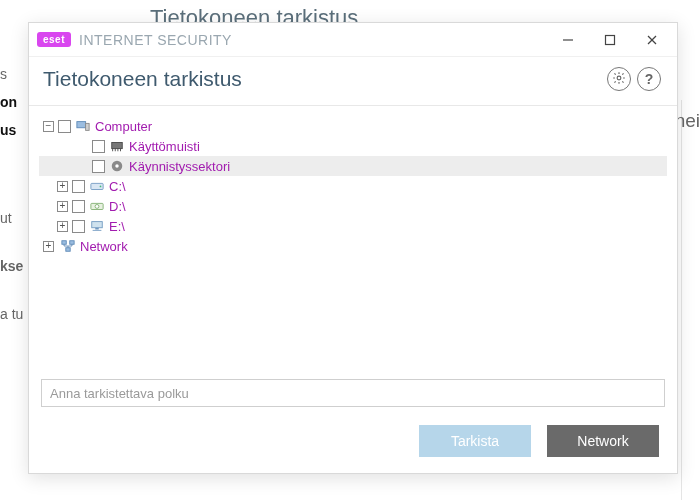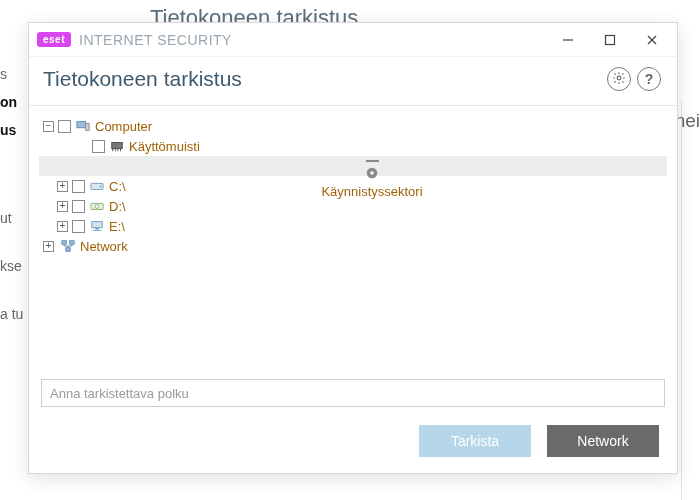--- a/index.html
+++ b/index.html
@@ -32,21 +32,21 @@
     font-size: 14px;
     color: #666;
     overflow: hidden;
     line-height: 28px;
   }
   .bg-partial span { display:block; white-space:nowrap; }
   .bg-partial .b1 { margin-top: 60px; }
   .bg-partial .b2 { margin-top: 0px; font-weight:700; color:#111; }
   .bg-partial .b3 { margin-top: 0px; font-weight:700; color:#111;}
   .bg-partial .b4 { margin-top: 60px; }
-  .bg-partial .b5 { margin-top: 20px; }
+  .bg-partial .b5 { margin-top: 20px; font-weight: bold; }
   .bg-partial .b6 { margin-top: 20px; }
 
   
   .dialog {
     position: absolute;
     top: 22px; left: 28px;
     right: 22px;
     height: 452px;
     background: #ffffff;
     border: 1px solid #d9d9d9;
@@ -121,41 +121,41 @@
   .tree {
     list-style:none;
     font-size: 13px;
   }
   .tree-row {
     display:flex; align-items:center;
     height: 20px;
     gap: 4px;
     padding-left: 4px;
   }
-  .tree-row.selected { background: #ededed; flex-direction: column; }
+  .tree-row.selected { background: #ededed; }
   .expander {
     width: 11px; height:11px;
     border:1px solid #8a8a8a;
     display:flex; align-items:center; justify-content:center;
     font-size:10px; line-height:1; color:#555;
     cursor:pointer;
     background:#fff;
   }
   .expander.blank { border:none; background:transparent; }
   .chk {
     width:13px; height:13px;
     border:1px solid #8a8a8a;
     background:#fff;
     cursor:pointer;
   }
   .node-icon {
     width:16px; height:16px;
     display:flex; align-items:center; justify-content:center;
   }
-  .node-label { color:#a16207;text-align:center; }
+  .node-label { color:#a21caf;text-align:center; }
   .indent-1 { padding-left: 18px; }
   .indent-2 { padding-left: 38px; }
 
   
   .ic-computer svg, .ic-memory svg, .ic-boot svg, .ic-drive svg, .ic-net svg { width:14px; height:14px; }
 
   .path-row {
     padding: 4px 12px 12px 12px;
   }
   .path-input {

